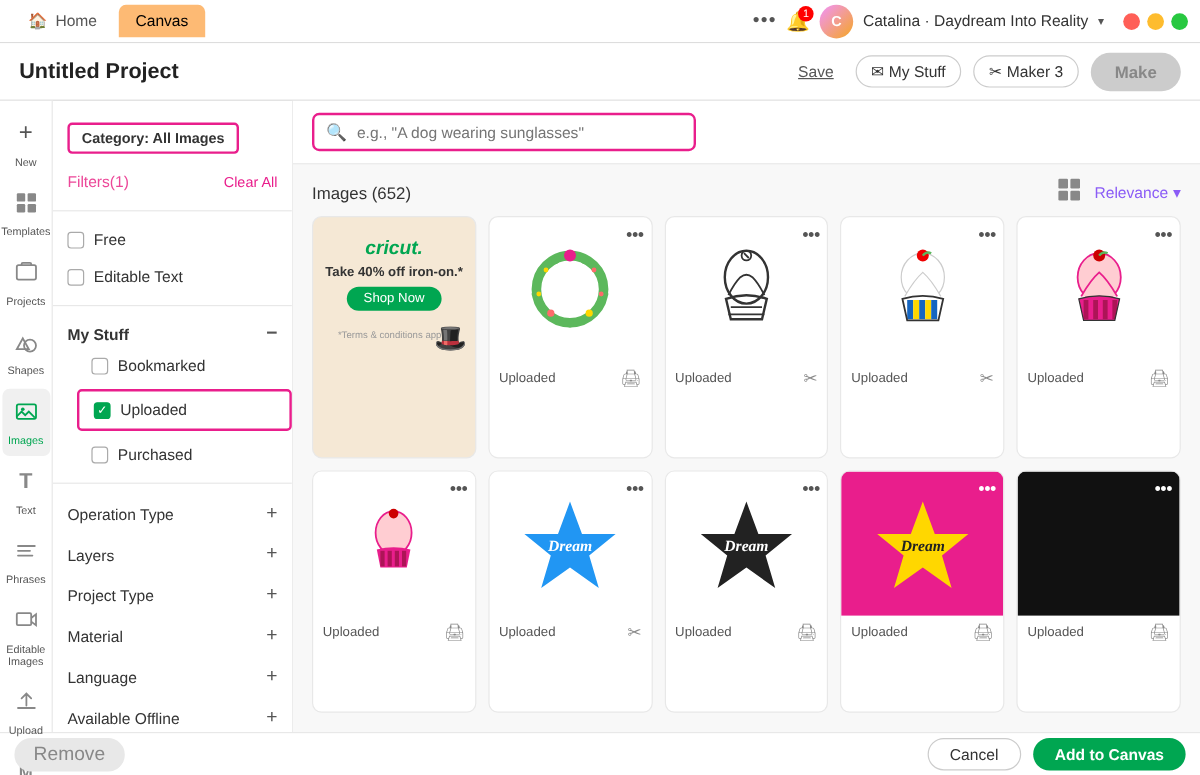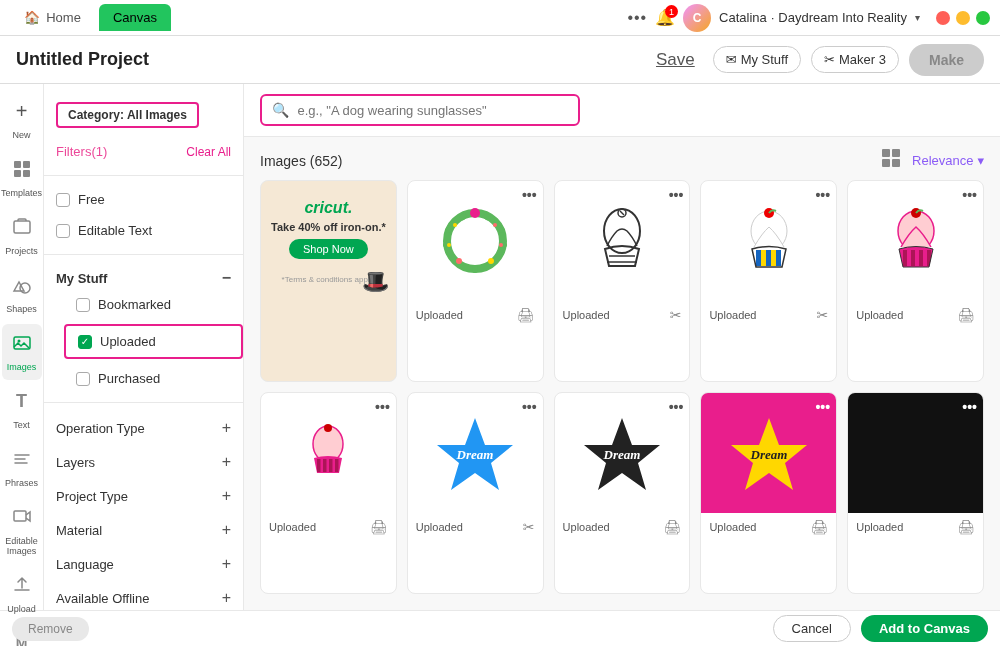--- a/index.html
+++ b/index.html
@@ -1,40 +1,40 @@
 <!DOCTYPE html>
 <html><head>
   <meta charset="utf-8">
   <style>
     * { box-sizing: border-box; margin: 0; padding: 0; }
     body { font-family: -apple-system, BlinkMacSystemFont, 'Segoe UI', sans-serif; background: #f0f0f0; width: 1000px; height: 646px; overflow: hidden; }
 
     
     .title-bar { display: flex; align-items: center; background: #fff; border-bottom: 1px solid #ddd; height: 36px; padding: 0 10px; gap: 4px; }
     .tab { display: flex; align-items: center; gap: 6px; padding: 6px 14px; border-radius: 6px 6px 0 0; font-size: 13px; cursor: pointer; }
-    .tab.active { background: #22c55e; }
+    .tab.active { background: #fdba74; }
     .tab.inactive { background: #fff; color: #555; }
     .title-bar-right { margin-left: auto; display: flex; align-items: center; gap: 8px; }
     .dots-menu { font-size: 16px; color: #555; cursor: pointer; letter-spacing: 1px; }
     .notif-btn { position: relative; cursor: pointer; }
     .notif-badge { position: absolute; top: -3px; right: -3px; background: red; color: #fff; font-size: 9px; border-radius: 50%; width: 13px; height: 13px; display: flex; align-items: center; justify-content: center; }
     .avatar { width: 28px; height: 28px; border-radius: 50%; background: #ccc; overflow: hidden; }
     .user-name { font-size: 13px; font-weight: 500; color: #333; }
     .chevron-icon { font-size: 10px; color: #555; }
     .win-btns { display: flex; gap: 6px; margin-left: 8px; }
     .win-btn { width: 14px; height: 14px; border-radius: 50%; border: none; cursor: pointer; }
     .win-minimize { background: #febc2e; }
     .win-maximize { background: #28c840; }
     .win-close { background: #ff5f57; }
 
     
     .app-header { display: flex; align-items: center; background: #fff; border-bottom: 1px solid #ddd; height: 48px; padding: 0 16px; }
     .project-title { font-size: 18px; font-weight: 600; color: #222; }
     .header-right { margin-left: auto; display: flex; align-items: center; gap: 10px; }
-    .btn-save { background: none; border: none; font-size: 17px; color: #555; cursor: pointer; padding: 4px 8px; text-decoration: underline; }
+    .btn-save { background: none; border: none; font-size: 13px; color: #555; cursor: pointer; padding: 4px 8px; text-decoration: underline; }
     .btn-mystuff { display: flex; align-items: center; gap: 4px; background: none; border: 1px solid #ccc; border-radius: 20px; padding: 5px 12px; font-size: 13px; cursor: pointer; color: #333; }
     .btn-maker3 { display: flex; align-items: center; gap: 4px; background: none; border: 1px solid #ccc; border-radius: 20px; padding: 5px 12px; font-size: 13px; cursor: pointer; color: #333; }
     .btn-make { background: #ccc; border: none; border-radius: 20px; padding: 8px 20px; font-size: 14px; font-weight: 600; color: #888; cursor: not-allowed; }
 
     
     .main { display: flex; height: calc(646px - 36px - 48px - 36px); }
 
     
     .sidebar-icons { width: 44px; background: #fff; border-right: 1px solid #e8e8e8; display: flex; flex-direction: column; align-items: center; padding: 8px 0; gap: 2px; }
     .sidebar-icon-item { display: flex; flex-direction: column; align-items: center; padding: 8px 4px; cursor: pointer; border-radius: 6px; width: 40px; }
@@ -80,21 +80,21 @@
     .card-label { font-size: 11px; color: #555; }
     .card-action-icon { font-size: 14px; color: #888; cursor: pointer; }
 
     
     .ad-card { background: #f5e8d5; border-radius: 8px; overflow: hidden; cursor: pointer; border: 1px solid #e8e8e8; }
     .ad-card-inner { height: 120px; display: flex; flex-direction: column; align-items: center; justify-content: center; padding: 10px; text-align: center; position: relative; }
     .ad-shop-btn { background: #00a651; color: #fff; border: none; border-radius: 12px; padding: 4px 14px; font-size: 11px; margin-top: 6px; cursor: pointer; }
 
     
     .bottom-bar { display: flex; align-items: center; justify-content: space-between; background: #fff; border-top: 1px solid #e8e8e8; height: 36px; padding: 0 12px; }
-    .btn-remove { background: #e8e8e8; border: none; border-radius: 20px; padding: 5px 16px; font-size: 12px; color: #888; cursor: pointer; }
+    .btn-remove { background: #e8e8e8; border: none; border-radius: 20px; padding: 5px 16px; font-size: 16px; color: #888; cursor: pointer; }
     .bottom-right { display: flex; gap: 10px; }
     .btn-cancel { background: #fff; border: 1.5px solid #ccc; border-radius: 20px; padding: 5px 18px; font-size: 13px; color: #333; cursor: pointer; }
     .btn-add-canvas { background: #00a651; border: none; border-radius: 20px; padding: 6px 18px; font-size: 13px; color: #fff; font-weight: 600; cursor: pointer; }
 
     
     .images-grid::-webkit-scrollbar { width: 6px; }
     .images-grid::-webkit-scrollbar-track { background: #f0f0f0; }
     .images-grid::-webkit-scrollbar-thumb { background: #ccc; border-radius: 3px; }
     .filter-panel::-webkit-scrollbar { width: 4px; }
     .filter-panel::-webkit-scrollbar-thumb { background: #ccc; }

